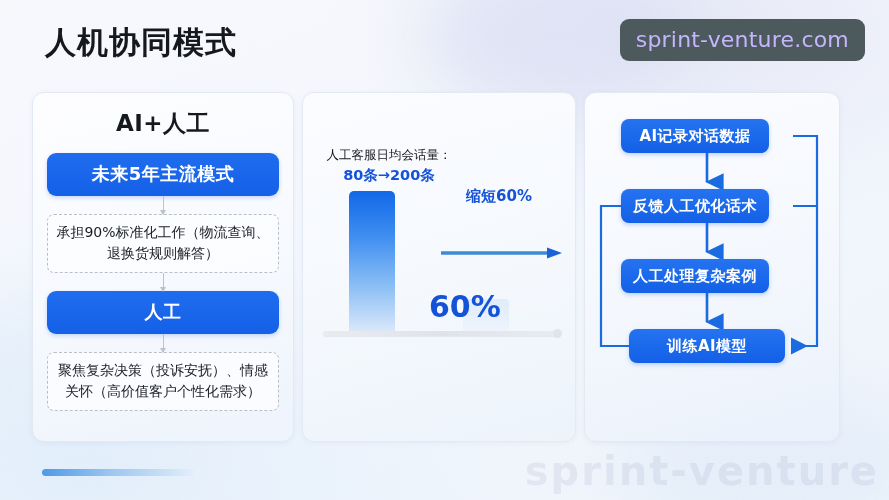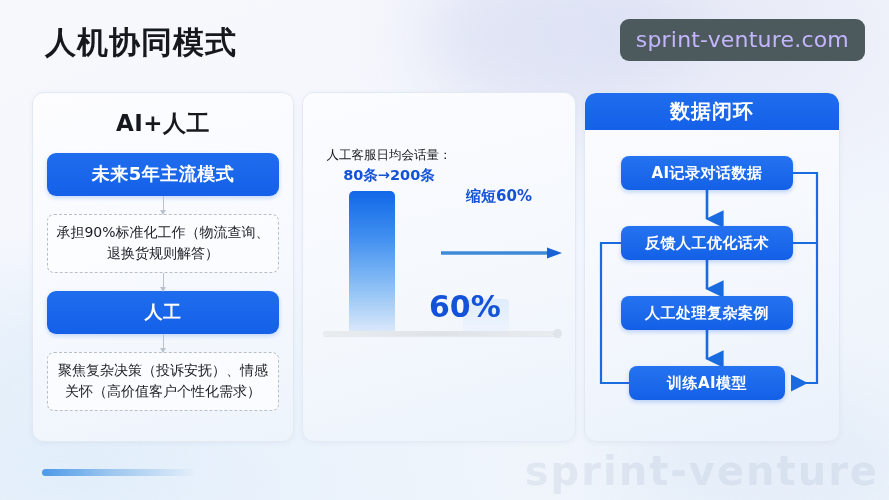--- a/index.html
+++ b/index.html
@@ -316,21 +316,21 @@
 
   #flow-svg {
     position: absolute;
     left: 0;
     top: 0;
   }
 
   .flow-node {
     position: absolute;
     left: 36px;
-    width: 172px;
+    width: 148px;
     height: 34px;
     line-height: 34px;
     text-align: center;
     background: linear-gradient(180deg, #2573f0 0%, #1360e7 100%);
     color: #ffffff;
     font-size: 15px;
     font-weight: bold;
     border-radius: 8px;
     letter-spacing: .5px;
     box-shadow: 0 2px 4px rgba(19,96,231,.25);
@@ -395,21 +395,20 @@
           <line x1="0" y1="6" x2="108" y2="6" stroke="#3f8ad6" stroke-width="3.4" stroke-linecap="round"></line>
           <polygon points="106,0.5 121,6 106,11.5" fill="#1a62d6"></polygon>
         </svg>
 
         <div id="big-percent">60%</div>
       </div>
 
     </div>
 
     <div id="card-right" class="card">
-      <div id="card-right-header">数据闭环</div>
 
       <div id="flow-wrap">
 
         <svg id="flow-svg" width="256" height="311" viewBox="0 0 256 311">
           <defs>
             <marker id="arrowDown" markerWidth="8" markerHeight="8" refX="4" refY="6.4" orient="auto">
               <polygon points="0.6,0 7.4,0 4,7" fill="#1a6ae0"></polygon>
             </marker>
             <marker id="arrowLeft" markerWidth="9" markerHeight="9" refX="7.5" refY="4.5" orient="auto">
               <polygon points="9,0.6 9,8.4 1.2,4.5" fill="#1a6ae0"></polygon>

